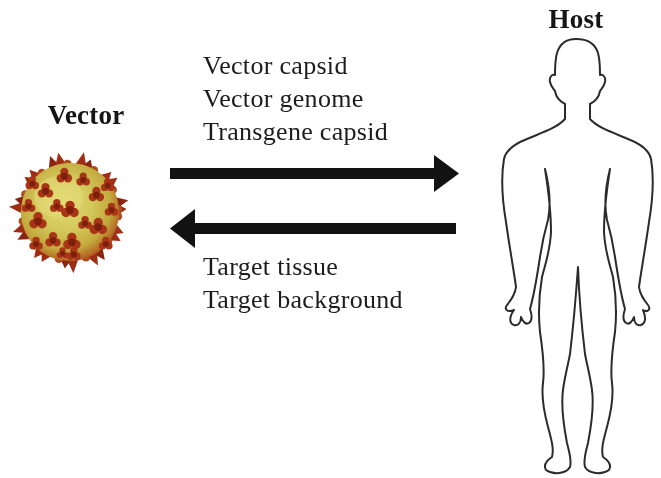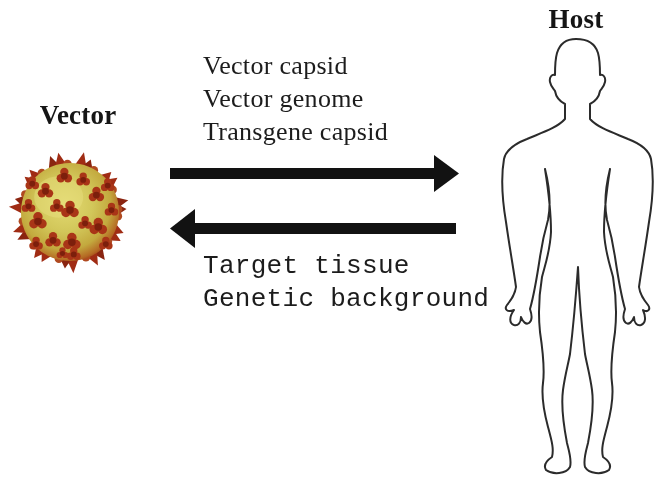--- a/index.html
+++ b/index.html
@@ -4,25 +4,25 @@
 <style>
   html,body{margin:0;padding:0;background:#ffffff;}
   #stage{
     position:relative;width:661px;height:478px;background:#ffffff;
     font-family:"Liberation Serif","DejaVu Serif",serif;color:#1b1b1b;overflow:hidden;
   }
   .big-label{
     position:absolute;font-weight:bold;font-size:27px;line-height:30px;
     text-align:center;color:#151515;letter-spacing:0.2px;
   }
-  #vector-label{left:12px;top:100px;width:132px;}
+  #vector-label{left:20px;top:100px;width:132px;}
   #host-label{left:490px;top:4px;width:172px;}
   .arrow-lines{position:absolute;left:203px;font-size:26px;line-height:33px;letter-spacing:0.3px;color:#1c1c1c;}
   #forward-lines{top:49px;}
-  #reverse-lines{top:250px;font-family:Liberation Mono, monospace;}
+  #reverse-lines{top:250px;}
   .arrow-lines div{white-space:nowrap;}
   .arrow{position:absolute;color:#121212;}
   #forward-arrow{left:168px;top:155px;}
   #reverse-arrow{left:168px;top:209px;}
   #capsid{position:absolute;left:4px;top:146px;width:132px;height:132px;}
   #body-outline{position:absolute;left:490px;top:36px;width:172px;height:442px;}
 </style>
 </head>
 <body>
 
@@ -183,21 +183,21 @@
   </svg>
 
   <div id="forward-lines" class="arrow-lines">
     <div>Vector capsid</div>
     <div>Vector genome</div>
     <div>Transgene capsid</div>
   </div>
 
   <div id="reverse-lines" class="arrow-lines">
     <div>Target tissue</div>
-    <div>Genetic background</div>
+    <div>Target background</div>
   </div>
 
   <svg id="body-outline" viewBox="0 0 172 442" width="172" height="442" aria-hidden="true">
     <path fill="#ffffff" stroke="#2b2b2b" stroke-width="2" stroke-linejoin="round" stroke-linecap="round" d="
       M86,3
       C96,3 105,7 108,17 C110,24 110,33 110,39
       C113,38 116,41 115,46 C114,51 111,53 110,55
       C109,61 106,65 100,68 L100,83
       C108,92 124,97 138,103 C151,108 159,114 161,123
       C164,140 163,162 159,186 C155,214 151,236 149,251

